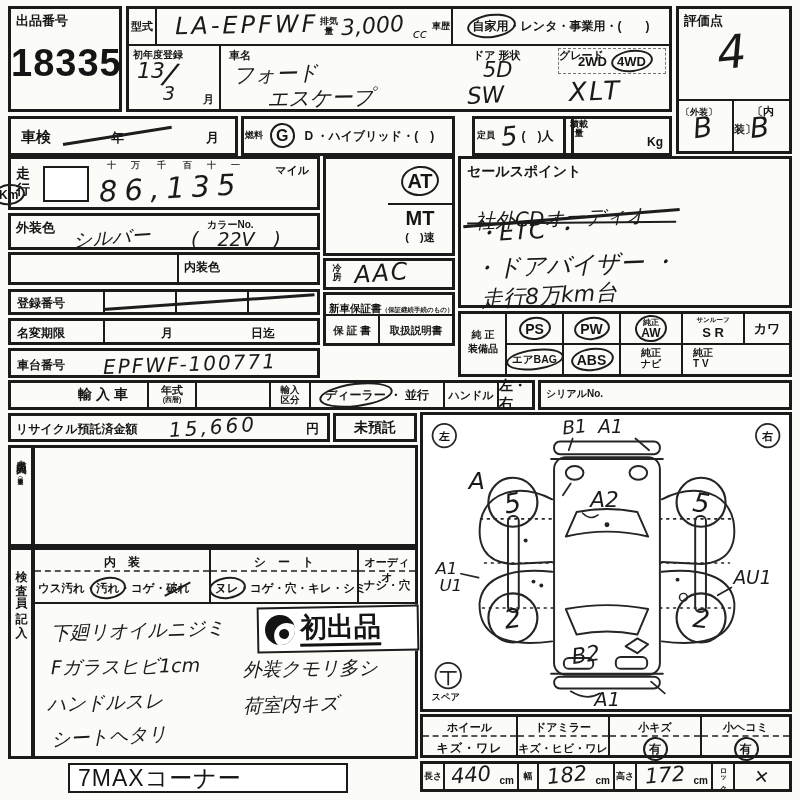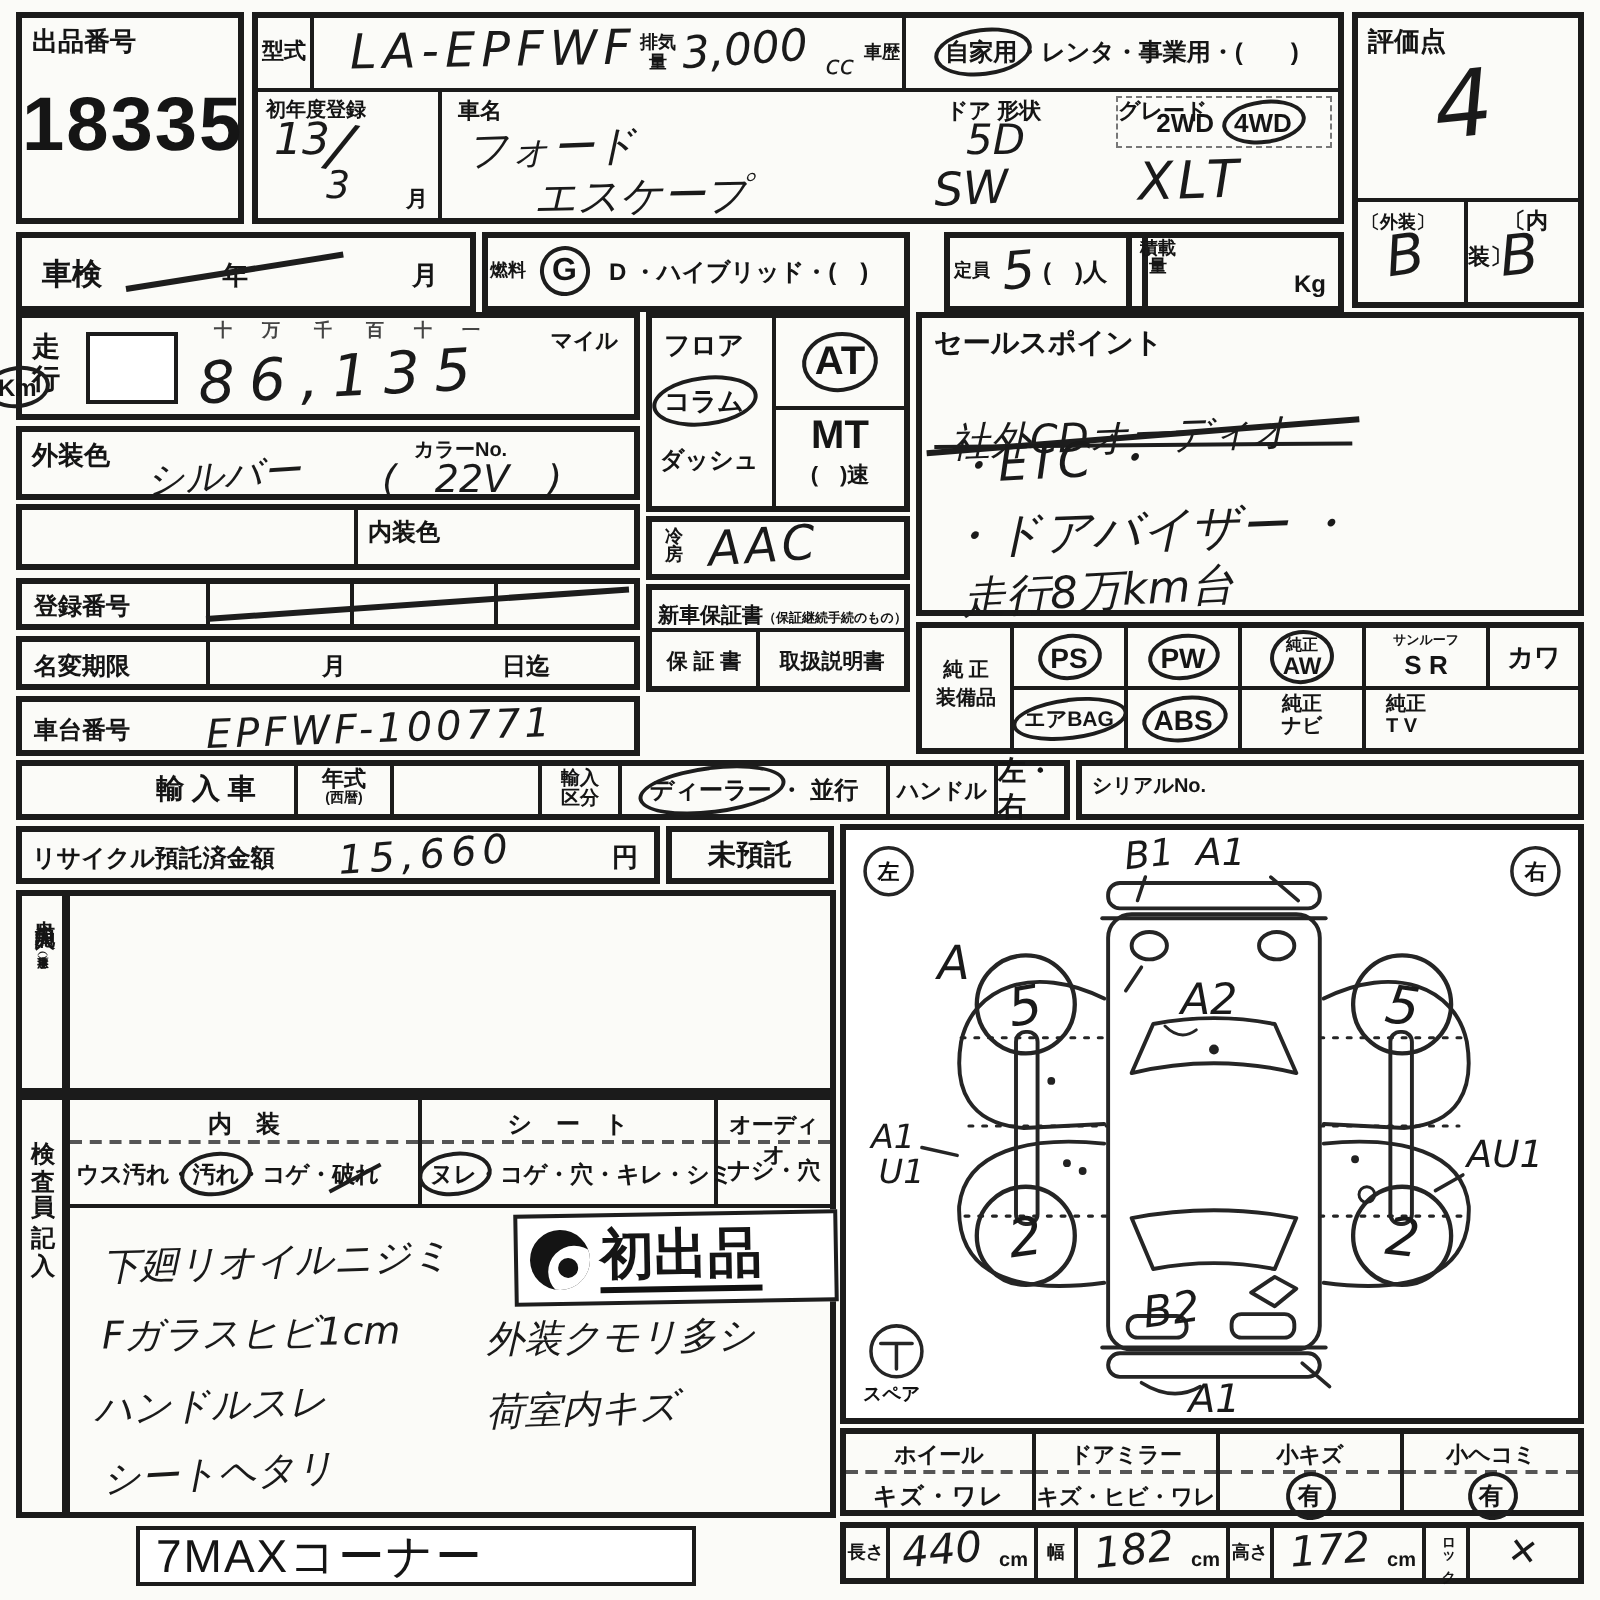--- a/index.html
+++ b/index.html
@@ -168,25 +168,20 @@
     <span class="lbl abs" style="font-size:12px;left:150px;top:4px;">月</span>
     <span class="lbl abs" style="font-size:12px;left:240px;top:4px;">日迄</span>
   </div>
 
   <div class="b" style="left:8px;top:348px;width:312px;height:30px;">
     <span class="lbl abs" style="font-size:12px;left:6px;top:6px;">車台番号</span>
     <span class="hw abs" style="font-size:20px;left:92px;top:1px;letter-spacing:2px;transform:rotate(-2deg);">EPFWF-100771</span>
   </div>
 
   <div class="b" style="left:323px;top:156px;width:132px;height:100px;">
-    <div class="abs cell-r" style="left:0;top:0;bottom:0;width:62px;">
-      <div class="lbl" style="font-size:13px;padding:5px 0 0 6px;">フロア</div>
-      <div style="padding:10px 0 0 6px;"><span class="circ lbl" style="font-size:13px;">コラム</span></div>
-      <div class="lbl" style="font-size:12px;padding:12px 0 0 4px;">ダッシュ</div>
-    </div>
     <div class="abs ctr" style="left:62px;right:0;top:0;height:46px;border-bottom:2px solid #1b1b1b;">
       <span class="circ lbl" style="font-size:20px;">AT</span>
     </div>
     <div class="abs" style="left:62px;right:0;top:46px;bottom:0;text-align:center;">
       <div class="lbl" style="font-size:20px;margin-top:2px;">MT</div>
       <div class="lbl" style="font-size:11px;">(　)速</div>
     </div>
   </div>
 
   <div class="b" style="left:323px;top:258px;width:132px;height:32px;">

